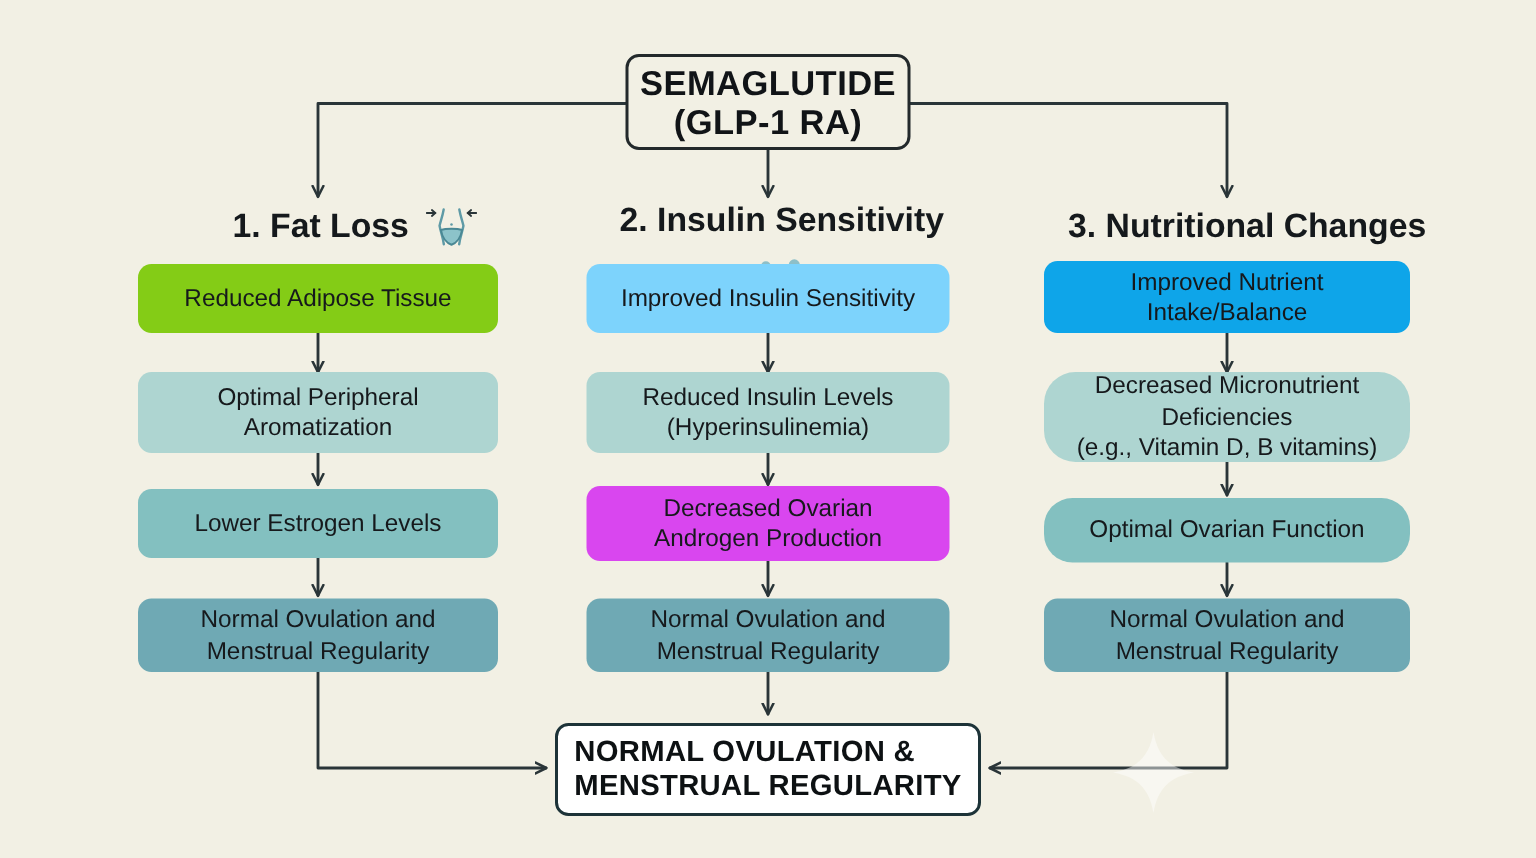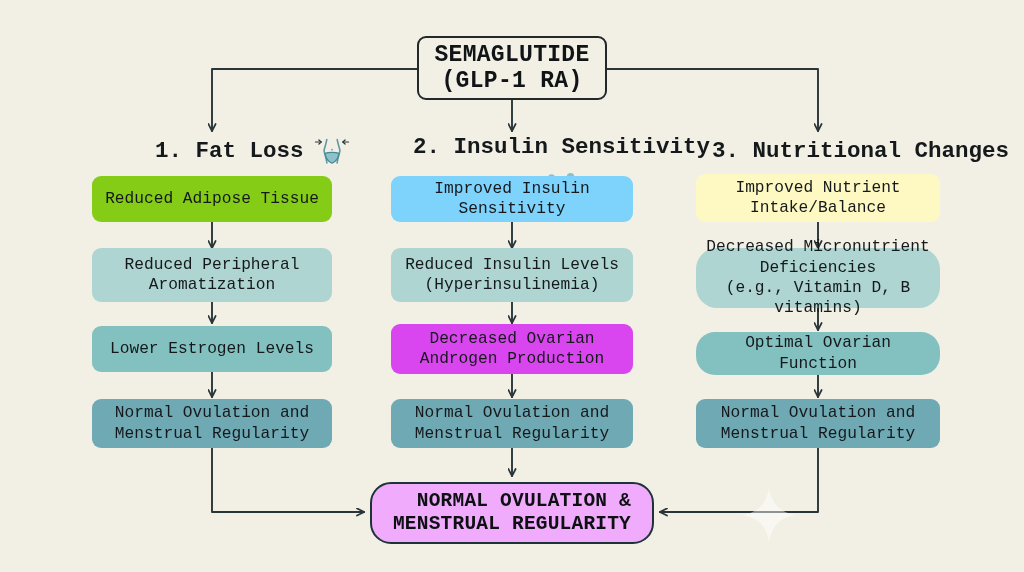--- a/index.html
+++ b/index.html
@@ -2,21 +2,21 @@
 <html><head>
 <meta charset="utf-8">
 <style>
   html,body{margin:0;padding:0;}
   body{
     width:1024px;height:572px;overflow:hidden;
     background:#f2f0e4;
     font-family:"Liberation Sans","DejaVu Sans",sans-serif;
     position:relative;
   }
-  #stage{position:absolute;inset:0;width:824px;height:572px;font-family:Liberation Mono, monospace;}
+  #stage{position:absolute;inset:0;width:824px;height:572px;}
   .bg-sparkle{
     position:absolute;right:24px;bottom:26px;width:62px;height:62px;
     pointer-events:none;opacity:.75;
   }
   svg.lines{position:absolute;left:0;top:0;width:1024px;height:572px;pointer-events:none;}
 
   
   .root-box{
     position:absolute;left:417px;top:36px;width:190px;height:64px;
     background:#f2f0e4;border:2px solid #23292b;border-radius:9px;
@@ -42,22 +42,22 @@
     display:flex;align-items:center;justify-content:center;text-align:center;
     padding:4px 8px;
   }
   .node .txt{
     font-size:16.2px;color:#16191c;line-height:1.26;white-space:pre-line;
   }
 
   
   .final-box{
     position:absolute;left:370px;top:482px;width:284px;height:62px;
-    background:#f0abfc;border:2.5px solid #1d3338;border-radius:21px;
-    display:flex;align-items:center;justify-content:center;text-align:right;
+    background:#ffffff;border:2.5px solid #1d3338;border-radius:9px;
+    display:flex;align-items:center;justify-content:center;text-align:left;
     box-sizing:border-box;
   }
   .final-box .txt{
     font-size:19.5px;font-weight:bold;color:#0d1113;line-height:1.18;white-space:pre-line;
     letter-spacing:.2px;
   }
 </style>
 </head>
 <body>
 
@@ -136,21 +136,21 @@
   </div>
 
   <div class="col-head" style="left:712px;top:134px;">
     <span class="ttl">3. Nutritional Changes</span>
   </div>
 
   <div class="node" style="left:92px;top:176px;width:240px;height:46px;background:#84cc16;">
     <span class="txt">Reduced Adipose Tissue</span>
   </div>
   <div class="node" style="left:92px;top:248px;width:240px;height:54px;background:#aed5d1;">
-    <span class="txt">Reduced Peripheral
+    <span class="txt">Optimal Peripheral
 Aromatization</span>
   </div>
   <div class="node" style="left:92px;top:326px;width:240px;height:46px;background:#83c0c0;">
     <span class="txt">Lower Estrogen Levels</span>
   </div>
   <div class="node" style="left:92px;top:399px;width:240px;height:49px;background:#6fa9b4;">
     <span class="txt">Normal Ovulation and
 Menstrual Regularity</span>
   </div>
 
@@ -163,21 +163,21 @@
   </div>
   <div class="node" style="left:391px;top:324px;width:242px;height:50px;background:#d946ef;">
     <span class="txt">Decreased Ovarian
 Androgen Production</span>
   </div>
   <div class="node" style="left:391px;top:399px;width:242px;height:49px;background:#6fa9b4;">
     <span class="txt">Normal Ovulation and
 Menstrual Regularity</span>
   </div>
 
-  <div class="node" style="left:696px;top:174px;width:244px;height:48px;background:#fef9c3;">
+  <div class="node" style="left:696px;top:174px;width:244px;height:48px;background:#0ea5e9;">
     <span class="txt">Improved Nutrient
 Intake/Balance</span>
   </div>
   <div class="node" style="left:696px;top:248px;width:244px;height:60px;background:#aed5d1;border-radius:21px;">
     <span class="txt">Decreased Micronutrient
 Deficiencies
 (e.g., Vitamin D, B vitamins)</span>
   </div>
   <div class="node" style="left:696px;top:332px;width:244px;height:43px;background:#83c0c0;border-radius:19px;">
     <span class="txt">Optimal Ovarian Function</span>

